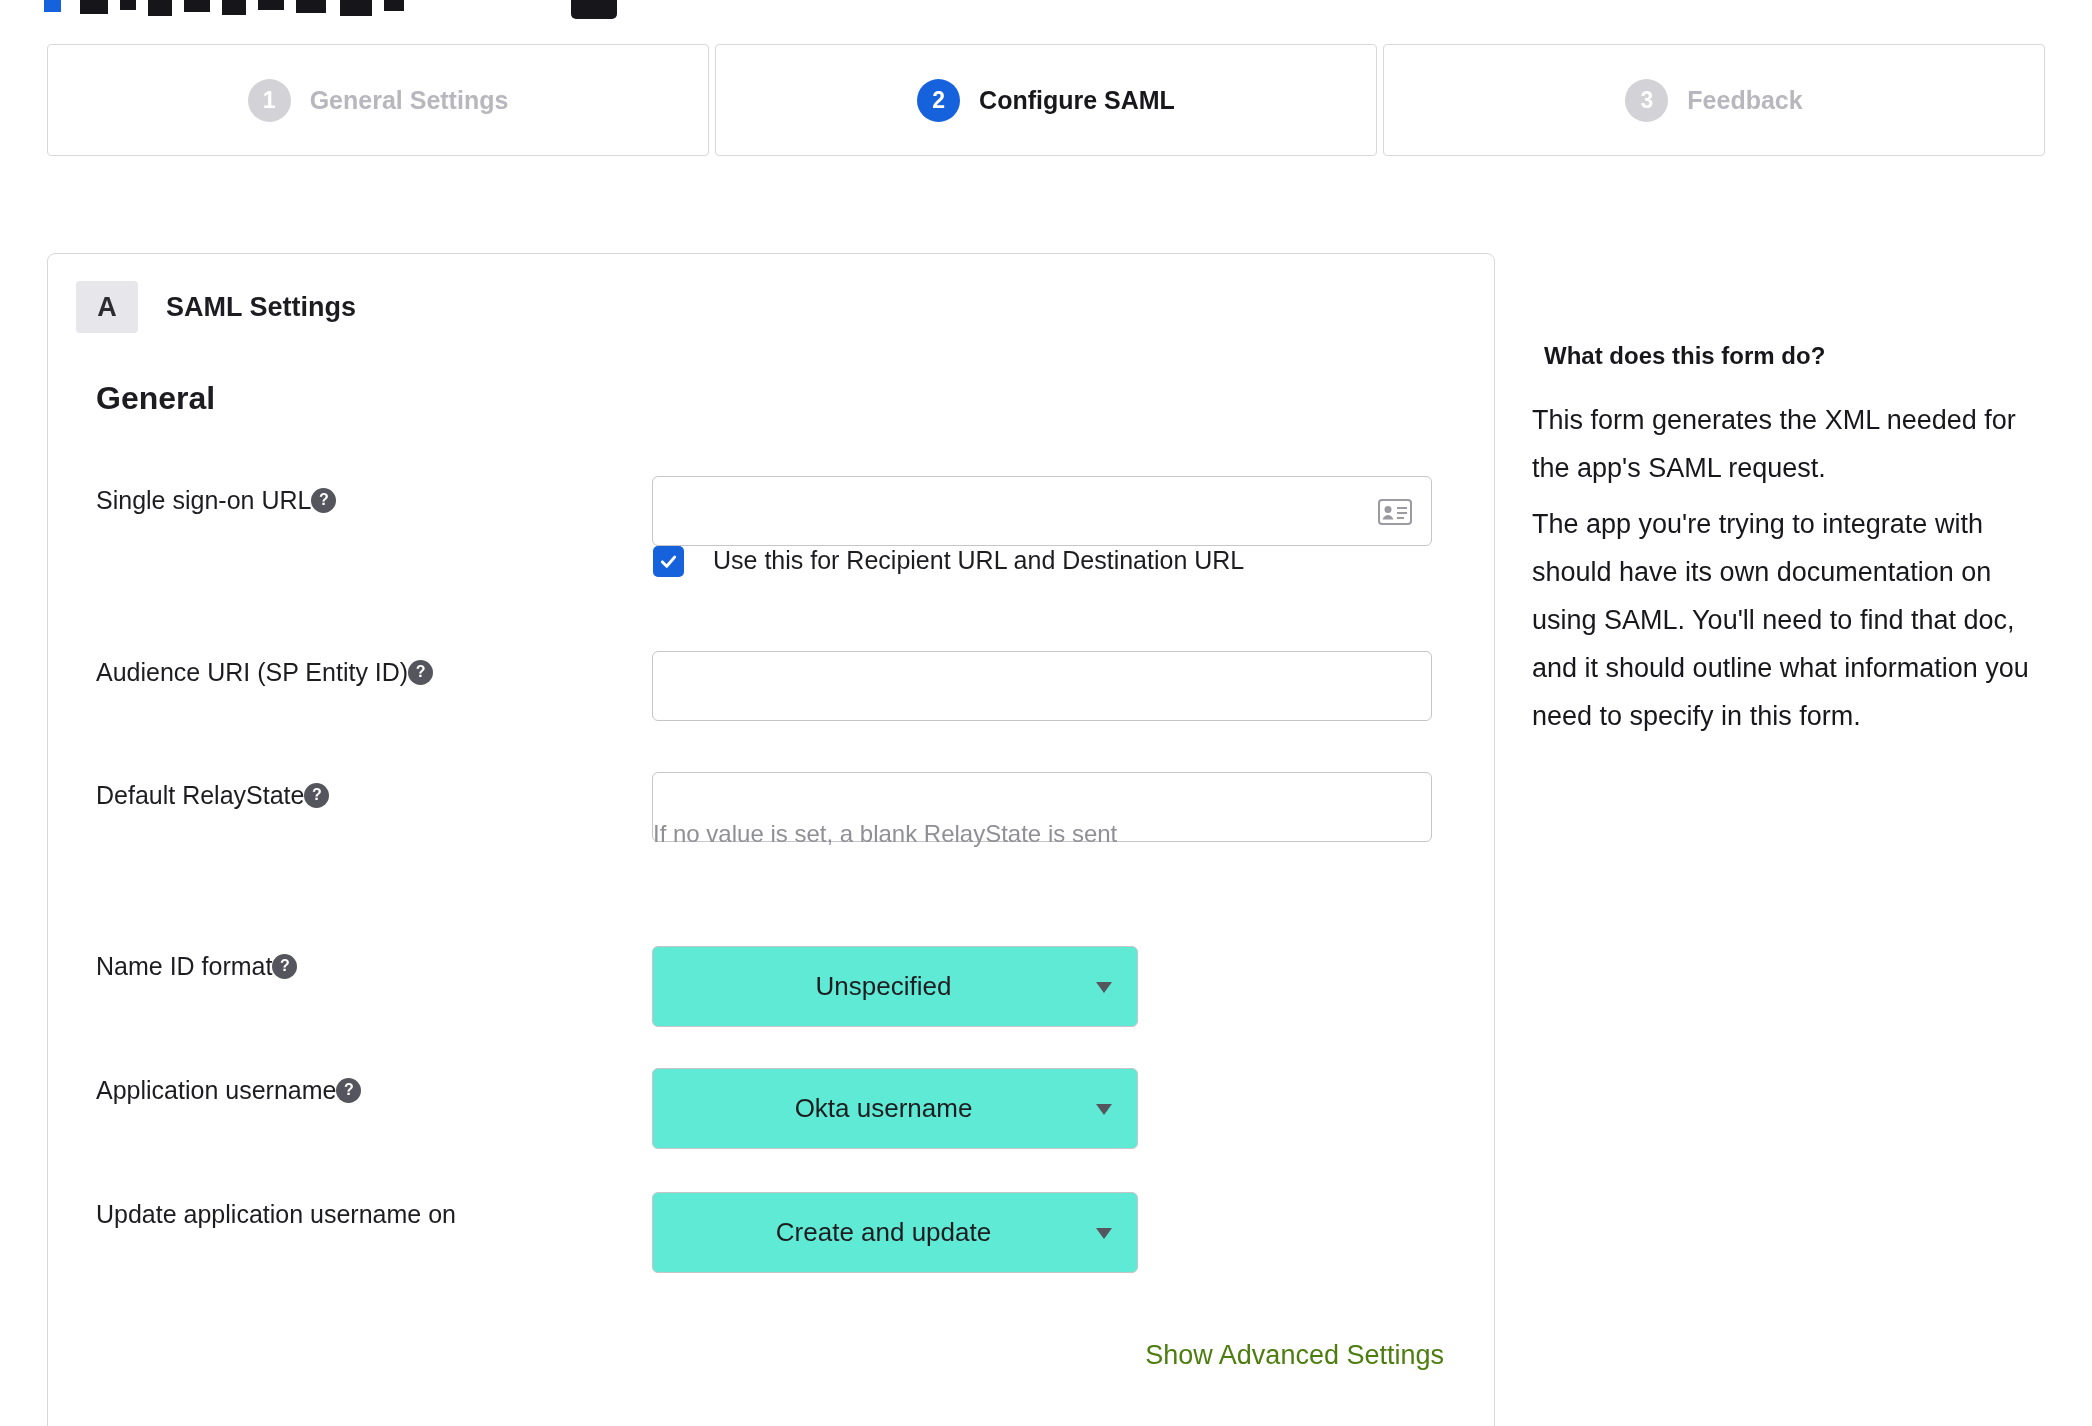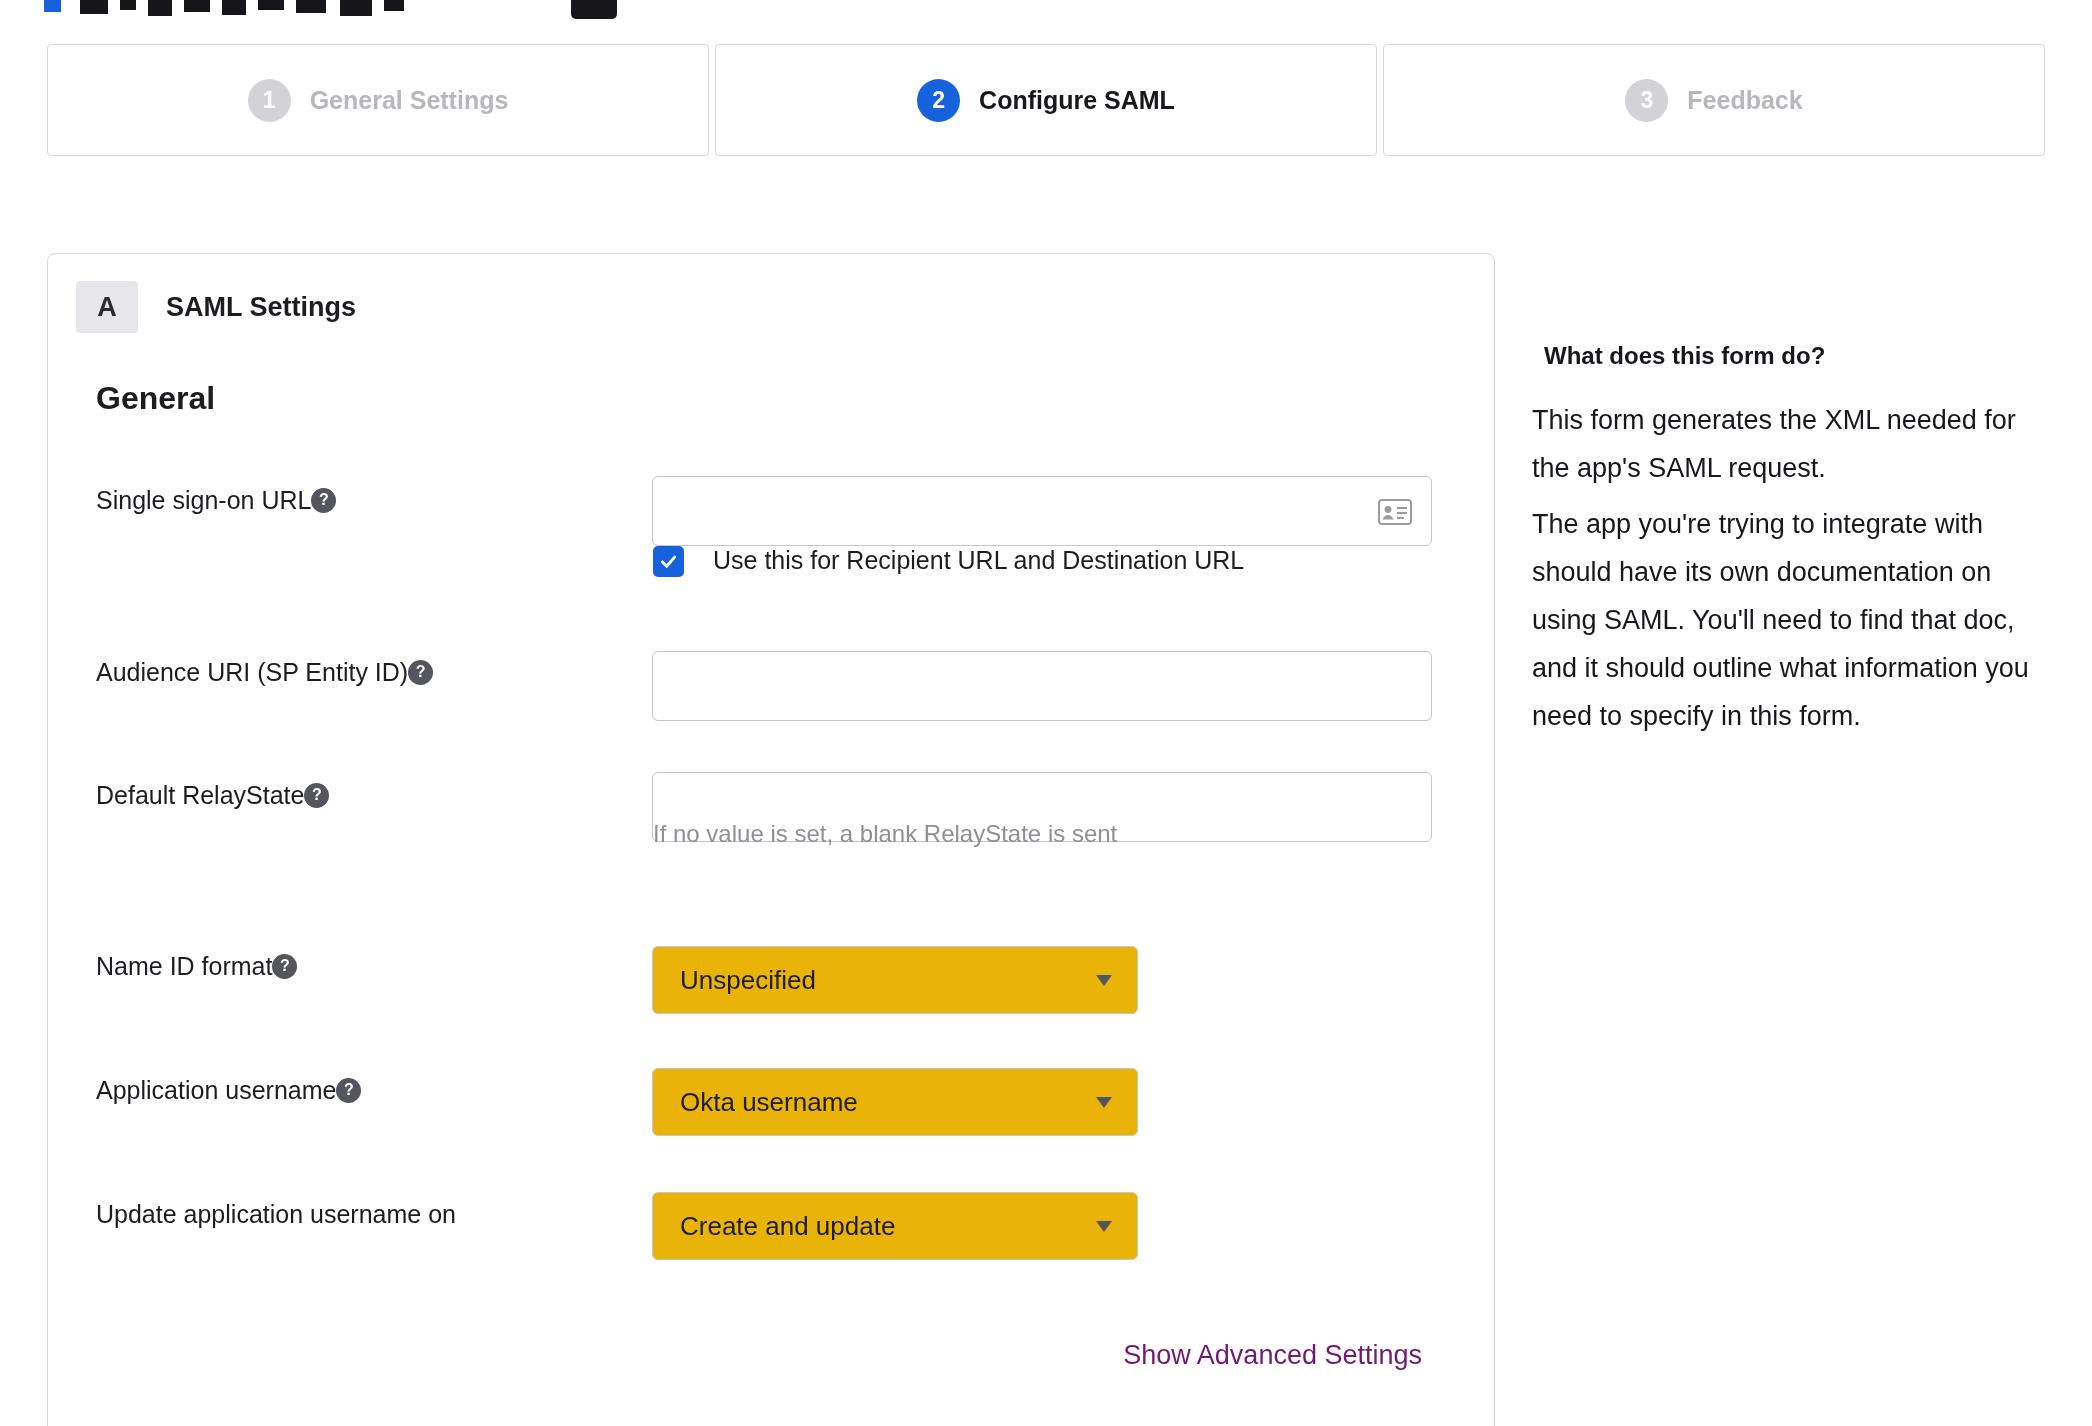--- a/index.html
+++ b/index.html
@@ -63,34 +63,34 @@
   .checkrow { position:absolute; left:605px; top:292px; display:flex; gap:29px; }
   .checkbox {
     width:31px; height:31px; background:#1662dd; border-radius:5px;
     display:flex; align-items:center; justify-content:center; cursor:pointer; flex:0 0 auto;
   }
   .checklabel { font-size:25px; color:#1d1d21; white-space:nowrap; }
 
   .hint { position:absolute; left:605px; top:566px; font-size:24px; color:#8f8f96; }
 
   .selectbox {
-    position:absolute; left:604px; width:486px; height:68px;
-    border:1px solid #c5c5ca; border-radius:6px; background:#eab308;
+    position:absolute; left:604px; width:486px; height:81px;
+    border:1px solid #c5c5ca; border-radius:6px; background:#5eead4;
     display:flex; align-items:center; padding:0 50px 0 27px;
-    font-size:26px; color:#1d1d21; cursor:pointer;
+    font-size:26px; color:#1d1d21; cursor:pointer;justify-content:center;
   }
   .caret {
     position:absolute; right:25px; top:50%; margin-top:-5px;
     width:0; height:0; border-left:8px solid transparent; border-right:8px solid transparent;
     border-top:11px solid #55555d;
   }
 
   .advanced-link {
-    position:absolute; right:72px; top:1086px; font-size:27px; font-weight:500;
-    color:#701a75; cursor:pointer; white-space:nowrap;
+    position:absolute; right:50px; top:1086px; font-size:27px; font-weight:500;
+    color:#4d7c0f; cursor:pointer; white-space:nowrap;
   }
 
   
   .aside { position:absolute; left:1532px; top:320px; width:498px; font-size:27px; line-height:48px; color:#17171c; }
   .aside h3 { margin:12px; font-size:24px; font-weight:700; line-height:48px; }
   .aside p { margin:0; }
   .aside .a1 { margin-top:16px; }
   .aside .q2 { margin-top:50px; }
   .aside .a2 { margin-top:8px; }
 </style>

